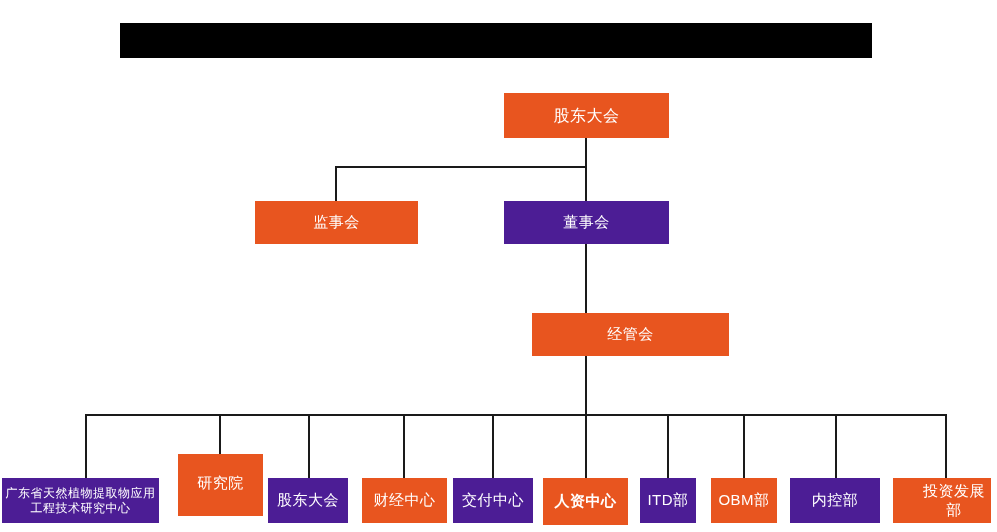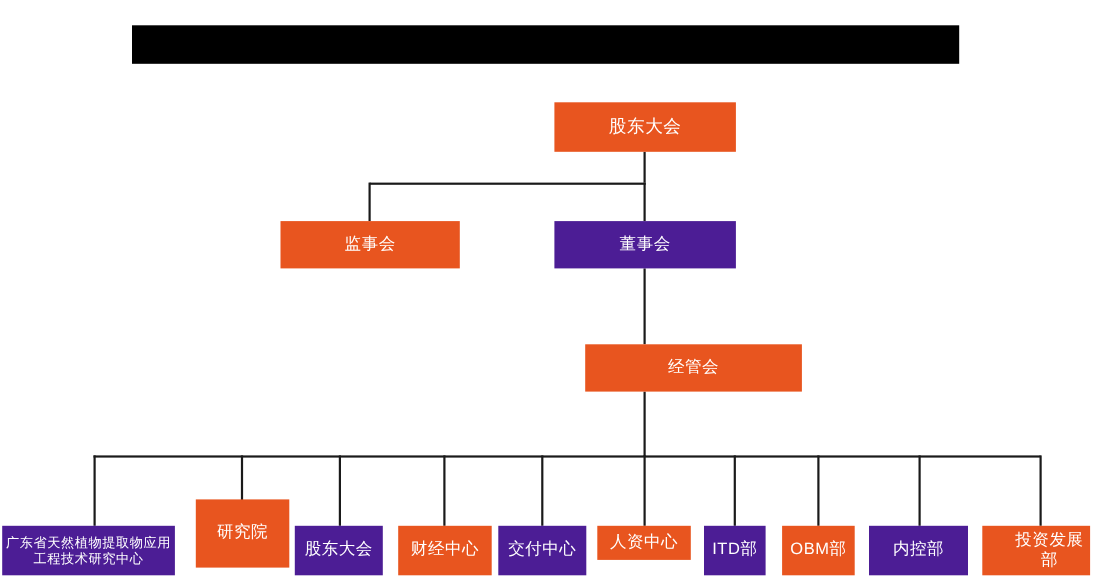--- a/index.html
+++ b/index.html
@@ -109,21 +109,21 @@
   </div>
   <div class="node tone-light fs-15" style="left:268px; top:478px; width:80px; height:45px;">
     <span class="node-label">股东大会</span>
   </div>
   <div class="node tone-dark fs-15" style="left:362px; top:478px; width:85px; height:45px;">
     <span class="node-label">财经中心</span>
   </div>
   <div class="node tone-light fs-15" style="left:453px; top:478px; width:80px; height:45px;text-align:center;">
     <span class="node-label">交付中心</span>
   </div>
-  <div class="node tone-dark fs-15" style="left:543px; top:478px; width:85px; height:31px;">
+  <div class="node tone-dark fs-15" style="left:543px; top:478px; width:85px; height:47px;font-weight:bold;">
     <span class="node-label">人资中心</span>
   </div>
   <div class="node tone-light fs-15" style="left:640px; top:478px; width:56px; height:45px;">
     <span class="node-label">ITD部</span>
   </div>
   <div class="node tone-dark fs-15" style="left:711px; top:478px; width:66px; height:45px;">
     <span class="node-label">OBM部</span>
   </div>
   <div class="node tone-light fs-15" style="left:790px; top:478px; width:90px; height:45px;">
     <span class="node-label">内控部</span>

